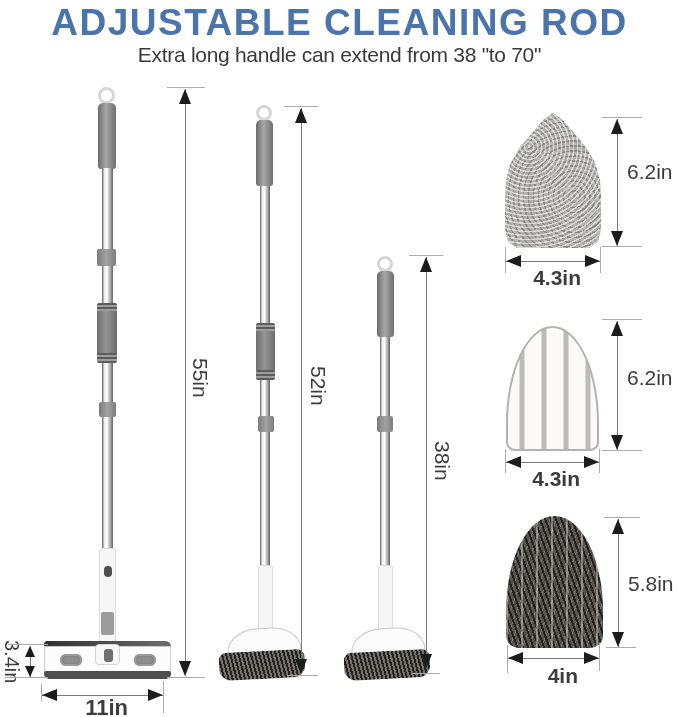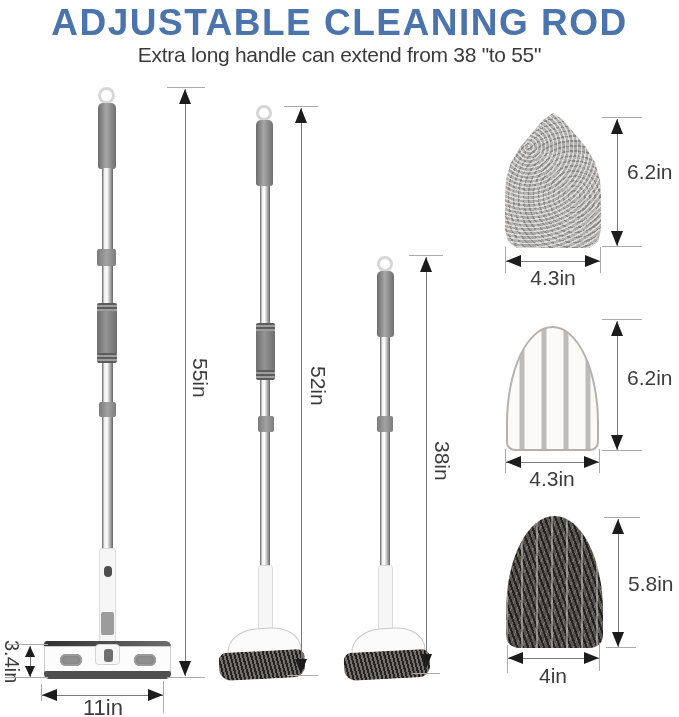--- a/index.html
+++ b/index.html
@@ -8,21 +8,21 @@
     font-family:"Liberation Sans",sans-serif;overflow:hidden;border-radius:29px;
   }
   .abs{position:absolute;}
   
   .title{left:0;top:2px;width:679px;text-align:center;font-size:37px;font-weight:bold;
     letter-spacing:1.5px;color:#4a74ab;white-space:nowrap;}
   .subtitle{left:0;top:43px;width:679px;text-align:center;font-size:21px;color:#3a3a3a;
     letter-spacing:-0.3px;white-space:nowrap;}
   .dlabel{font-size:21px;color:#3c3c3c;white-space:nowrap;}
   .vlabel{writing-mode:vertical-rl;}
-  .center{text-align:center;}
+  .center{text-align:right;font-weight:bold;}
   
   .tick-h{height:1px;background:#ababab;}
   .tick-v{width:1px;background:#ababab;}
   .dline-v{width:1px;background:#7a7a7a;}
   .dline-h{height:1px;background:#7a7a7a;}
   .arr{width:0;height:0;}
   .arr.up{border-left:6px solid transparent;border-right:6px solid transparent;border-bottom:15px solid #1c1c1c;}
   .arr.down{border-left:6px solid transparent;border-right:6px solid transparent;border-top:15px solid #1c1c1c;}
   .arr.left{border-top:6px solid transparent;border-bottom:6px solid transparent;border-right:15px solid #1c1c1c;}
   .arr.right{border-top:6px solid transparent;border-bottom:6px solid transparent;border-left:15px solid #1c1c1c;}
@@ -67,21 +67,21 @@
   .pivotbtn{background:#6f6f6f;border-radius:3px;}
   .btn{background:#4e4e4e;border-radius:4px;}
   .insert{background:#9c9c9c;border-radius:2px;}
 </style>
 </head>
 <body>
 
 <div id="canvas">
 
   <div class="abs title">ADJUSTABLE CLEANING ROD</div>
-  <div class="abs subtitle">Extra long handle can extend from 38 "to 55"</div>
+  <div class="abs subtitle">Extra long handle can extend from 38 "to 70"</div>
 
   <div>
     <div class="abs ring" style="left:98px;top:87px;width:17px;height:17px;"></div>
     <div class="abs grip" style="left:98px;top:103px;width:18px;height:66px;"></div>
     <div class="abs pole" style="left:102px;top:168px;width:11px;height:381px;"></div>
     <div class="abs conn" style="left:97px;top:249px;width:19px;height:17px;"></div>
     <div class="abs rib" style="left:97px;top:303px;width:20px;height:9px;"></div>
     <div class="abs gripbody" style="left:97px;top:311px;width:20px;height:43px;"></div>
     <div class="abs rib" style="left:97px;top:353px;width:20px;height:10px;"></div>
     <div class="abs conn" style="left:99px;top:402px;width:17px;height:15px;"></div>

